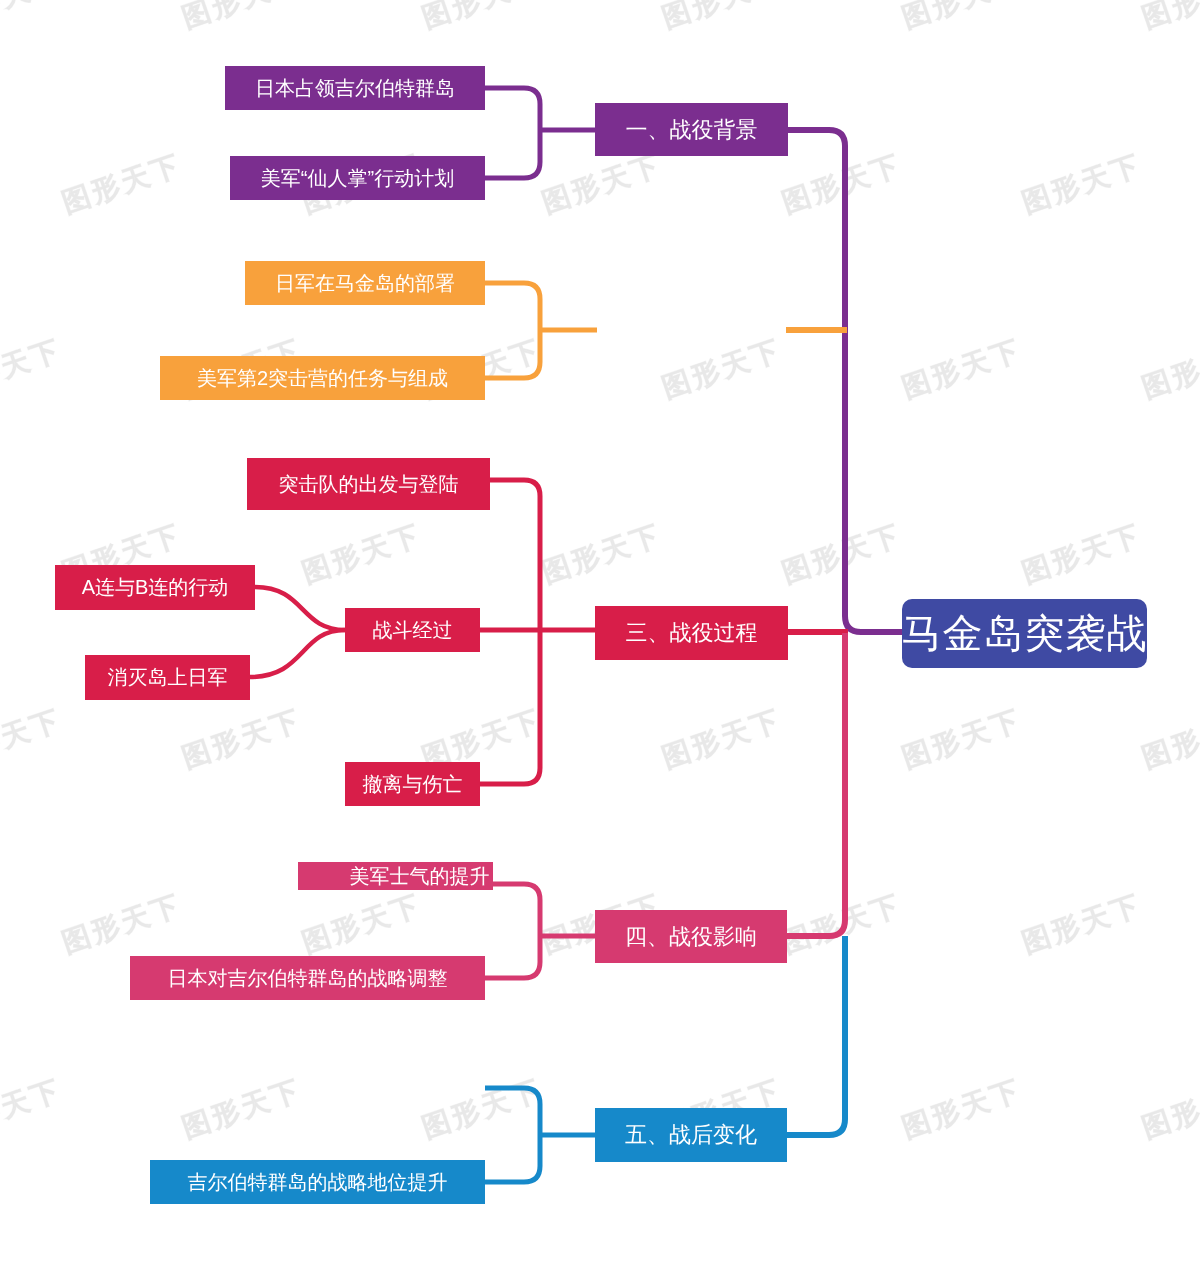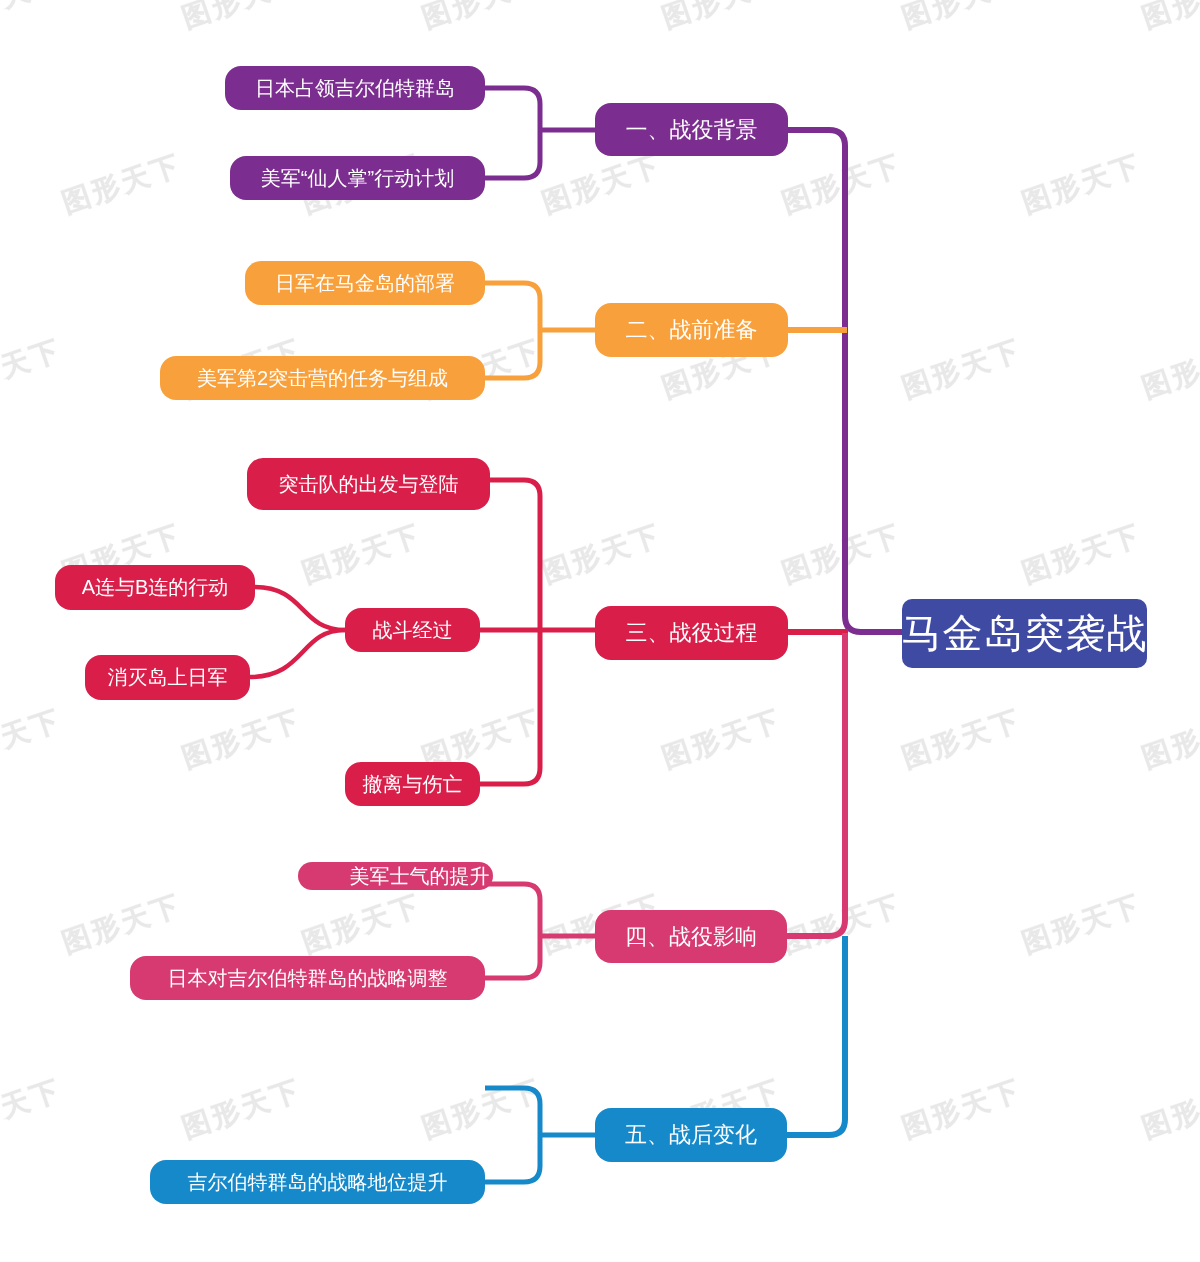--- a/index.html
+++ b/index.html
@@ -5,21 +5,21 @@
   html,body{margin:0;padding:0;}
   body{
     width:1200px;height:1262px;position:relative;background:#ffffff;
     font-family:"Liberation Sans","DejaVu Sans",sans-serif;
     overflow:hidden;
   }
   #canvas{position:absolute;inset:0;width:1200px;height:1262px;}
   svg.links{position:absolute;left:0;top:0;z-index:1;}
   .node{
     position:absolute;z-index:2;display:flex;align-items:center;justify-content:center;
-    color:#ffffff;border-radius:16px;white-space:nowrap;box-sizing:border-box;
+    color:#ffffff;border-radius:0;white-space:nowrap;box-sizing:border-box;
     font-weight:500;cursor:default;
   }
   .child{font-size:20px;}
   .branch{font-size:22px;}
   .root{font-size:40px;border-radius:10px;letter-spacing:1px;}
   .purple{background:#7B2E8F;}
   .orange{background:#F8A13C;}
   .red{background:#D81E49;}
   .pink{background:#D63A70;}
   .blue{background:#1689CA;}
@@ -102,21 +102,20 @@
     <path d="M485,1088 H524 Q540,1088 540,1104 V1166 Q540,1182 524,1182 H485" fill="none" stroke-width="5" stroke="#1689CA"></path>
     <path d="M540,1135 H597" fill="none" stroke-width="5" stroke="#1689CA"></path>
   </svg>
 
   <div class="node root indigo" style="left:902px;top:599px;width:245px;height:69px;">马金岛突袭战</div>
 
   <div class="node branch purple" style="left:595px;top:103px;width:193px;height:53px;">一、战役背景</div>
   <div class="node child purple" style="left:225px;top:66px;width:260px;height:44px;">日本占领吉尔伯特群岛</div>
   <div class="node child purple" style="left:230px;top:156px;width:255px;height:44px;">美军“仙人掌”行动计划</div>
 
-  <div class="node branch orange" style="left:595px;top:303px;width:193px;height:54px;">二、战前准备</div>
   <div class="node child orange" style="left:245px;top:261px;width:240px;height:44px;">日军在马金岛的部署</div>
   <div class="node child orange" style="left:160px;top:356px;width:325px;height:44px;">美军第2突击营的任务与组成</div>
 
   <div class="node branch red" style="left:595px;top:606px;width:193px;height:54px;">三、战役过程</div>
   <div class="node child red" style="left:247px;top:458px;width:243px;height:52px;">突击队的出发与登陆</div>
   <div class="node child red" style="left:345px;top:608px;width:135px;height:44px;">战斗经过</div>
   <div class="node child red" style="left:55px;top:565px;width:200px;height:45px;">A连与B连的行动</div>
   <div class="node child red" style="left:85px;top:655px;width:165px;height:45px;">消灭岛上日军</div>
   <div class="node child red" style="left:345px;top:762px;width:135px;height:44px;">撤离与伤亡</div>
 

